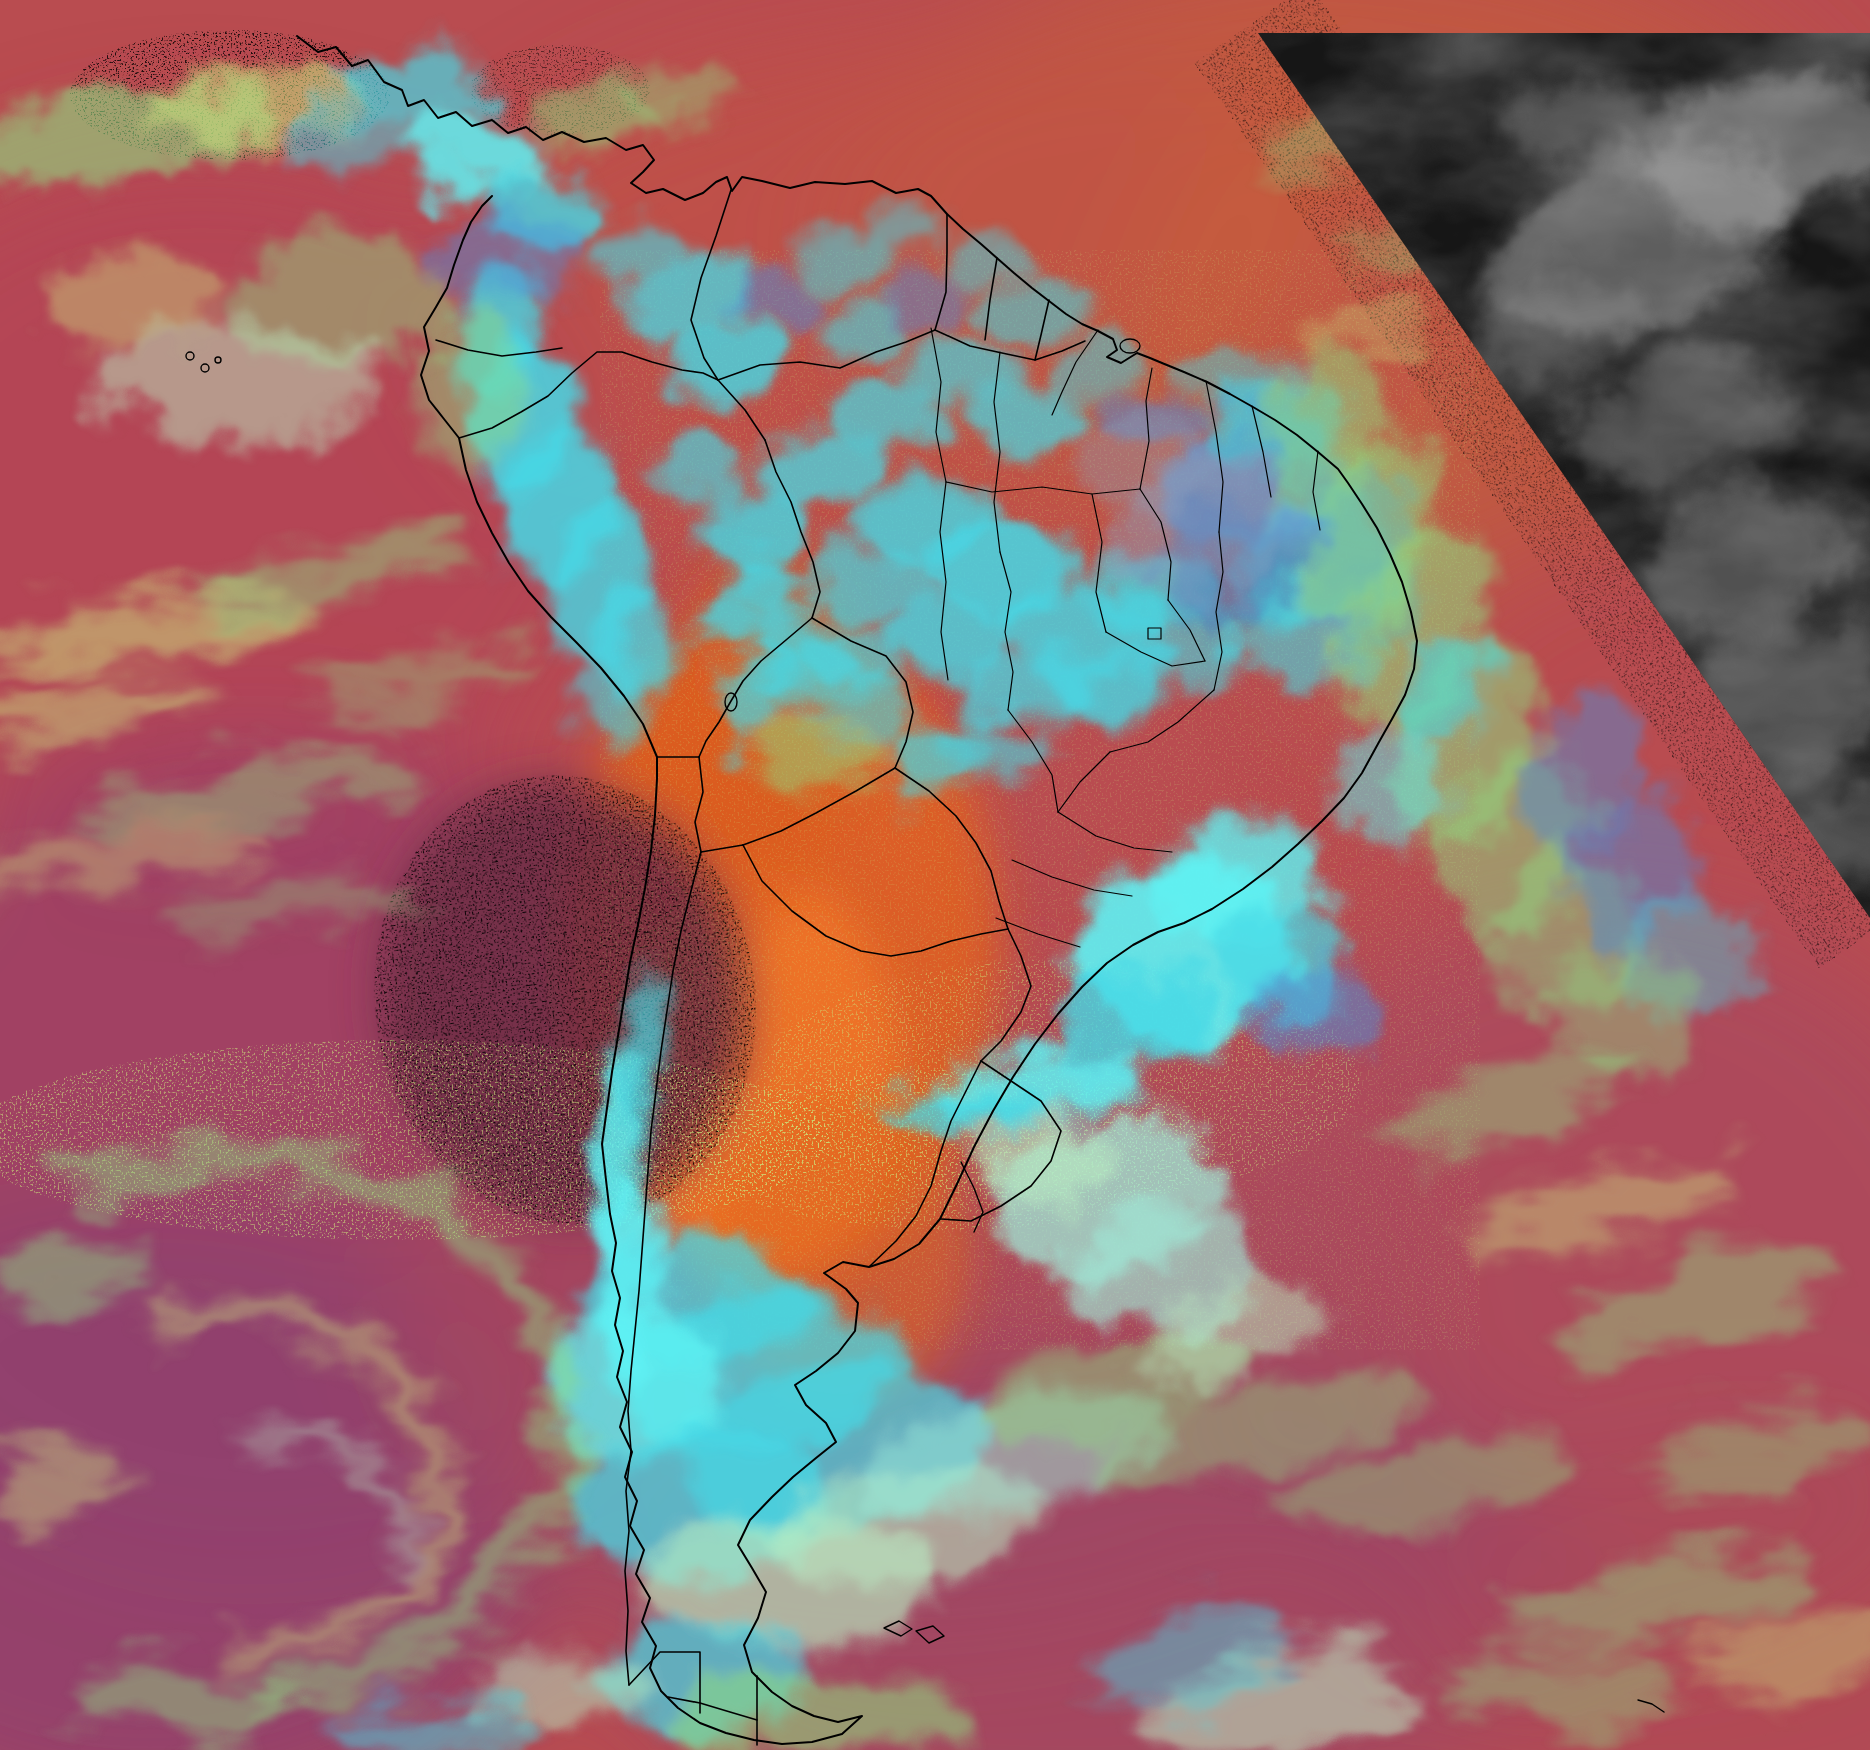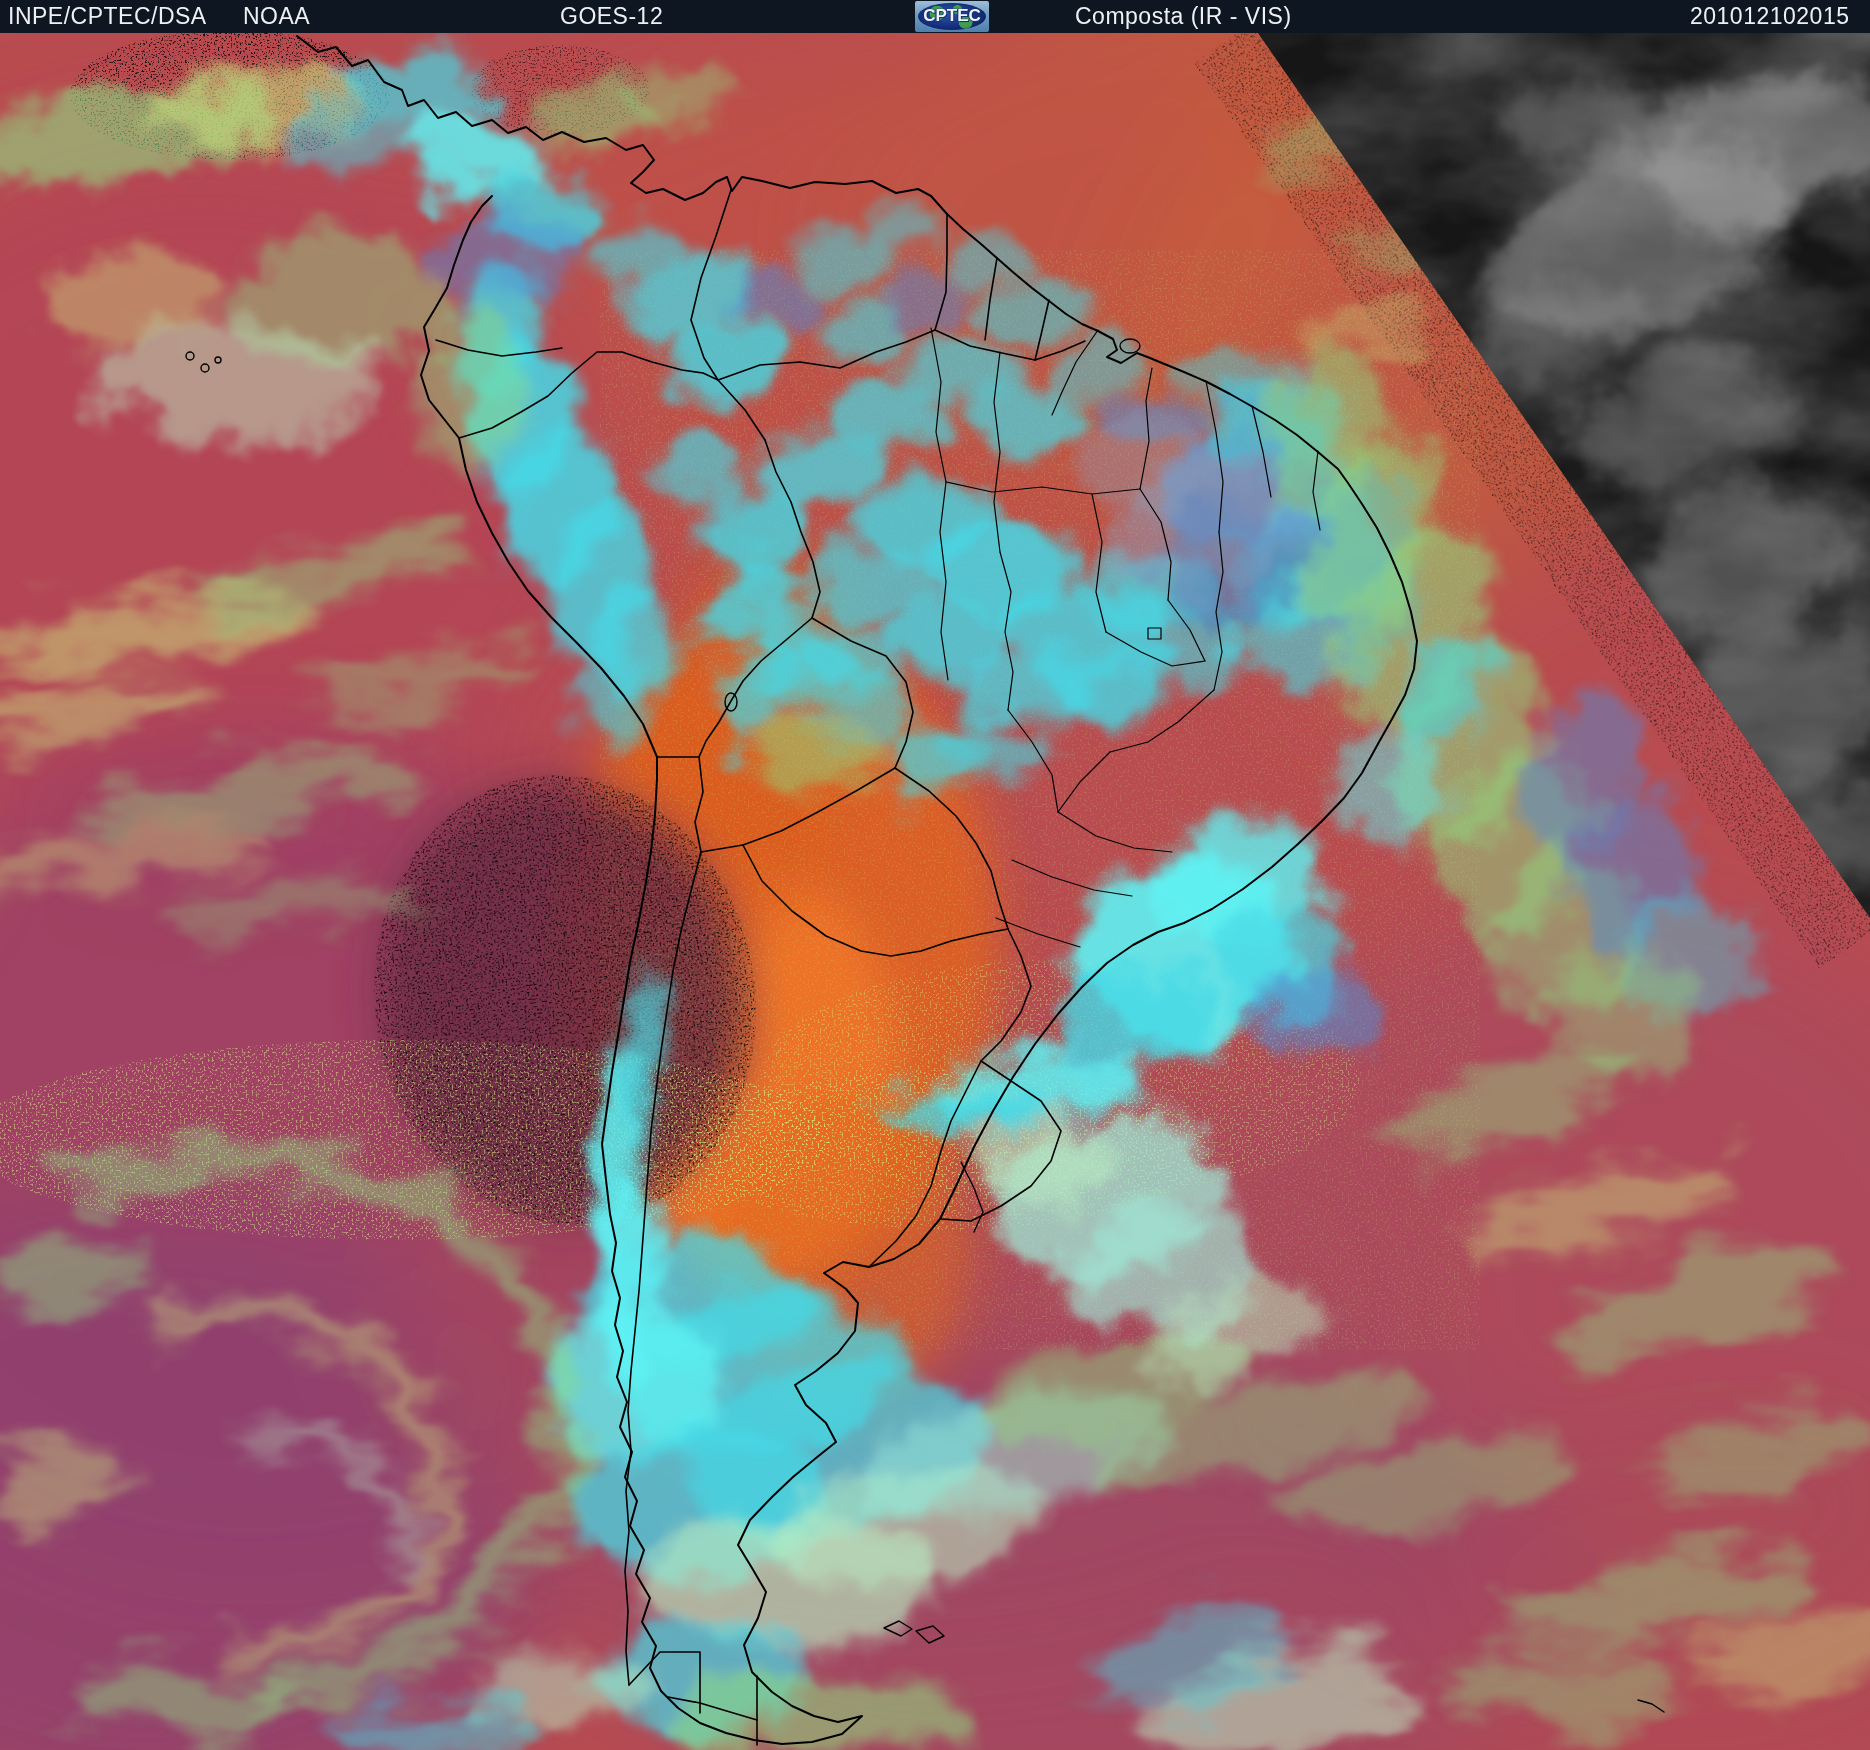--- a/index.html
+++ b/index.html
@@ -351,25 +351,14 @@
         <circle cx="218" cy="360" r="3"></circle>
         <ellipse cx="731" cy="702" rx="6" ry="9"></ellipse>
         <path d="M1120,346 a10,7 0 1,0 20,0 a10,7 0 1,0 -20,0"></path>
         <path d="M961,1162 L974,1188 L983,1212 L974,1232"></path>
         <path d="M1638,1700 l14,4 l12,8"></path>
       </g>
     </g>
   </svg>
   </div>
 
-  <div class="topbar">
-    <span class="t t-agency">INPE/CPTEC/DSA</span>
-    <span class="t t-noaa">NOAA</span>
-    <span class="t t-sat">GOES-12</span>
-    <span class="logo">
-      <span class="logo-globe"></span>
-      <span class="logo-text">CPTEC</span>
-    </span>
-    <span class="t t-prod">Composta (IR - VIS)</span>
-    <span class="t t-time">201012102015</span>
-  </div>
 
 </div>
 
 </body></html>

